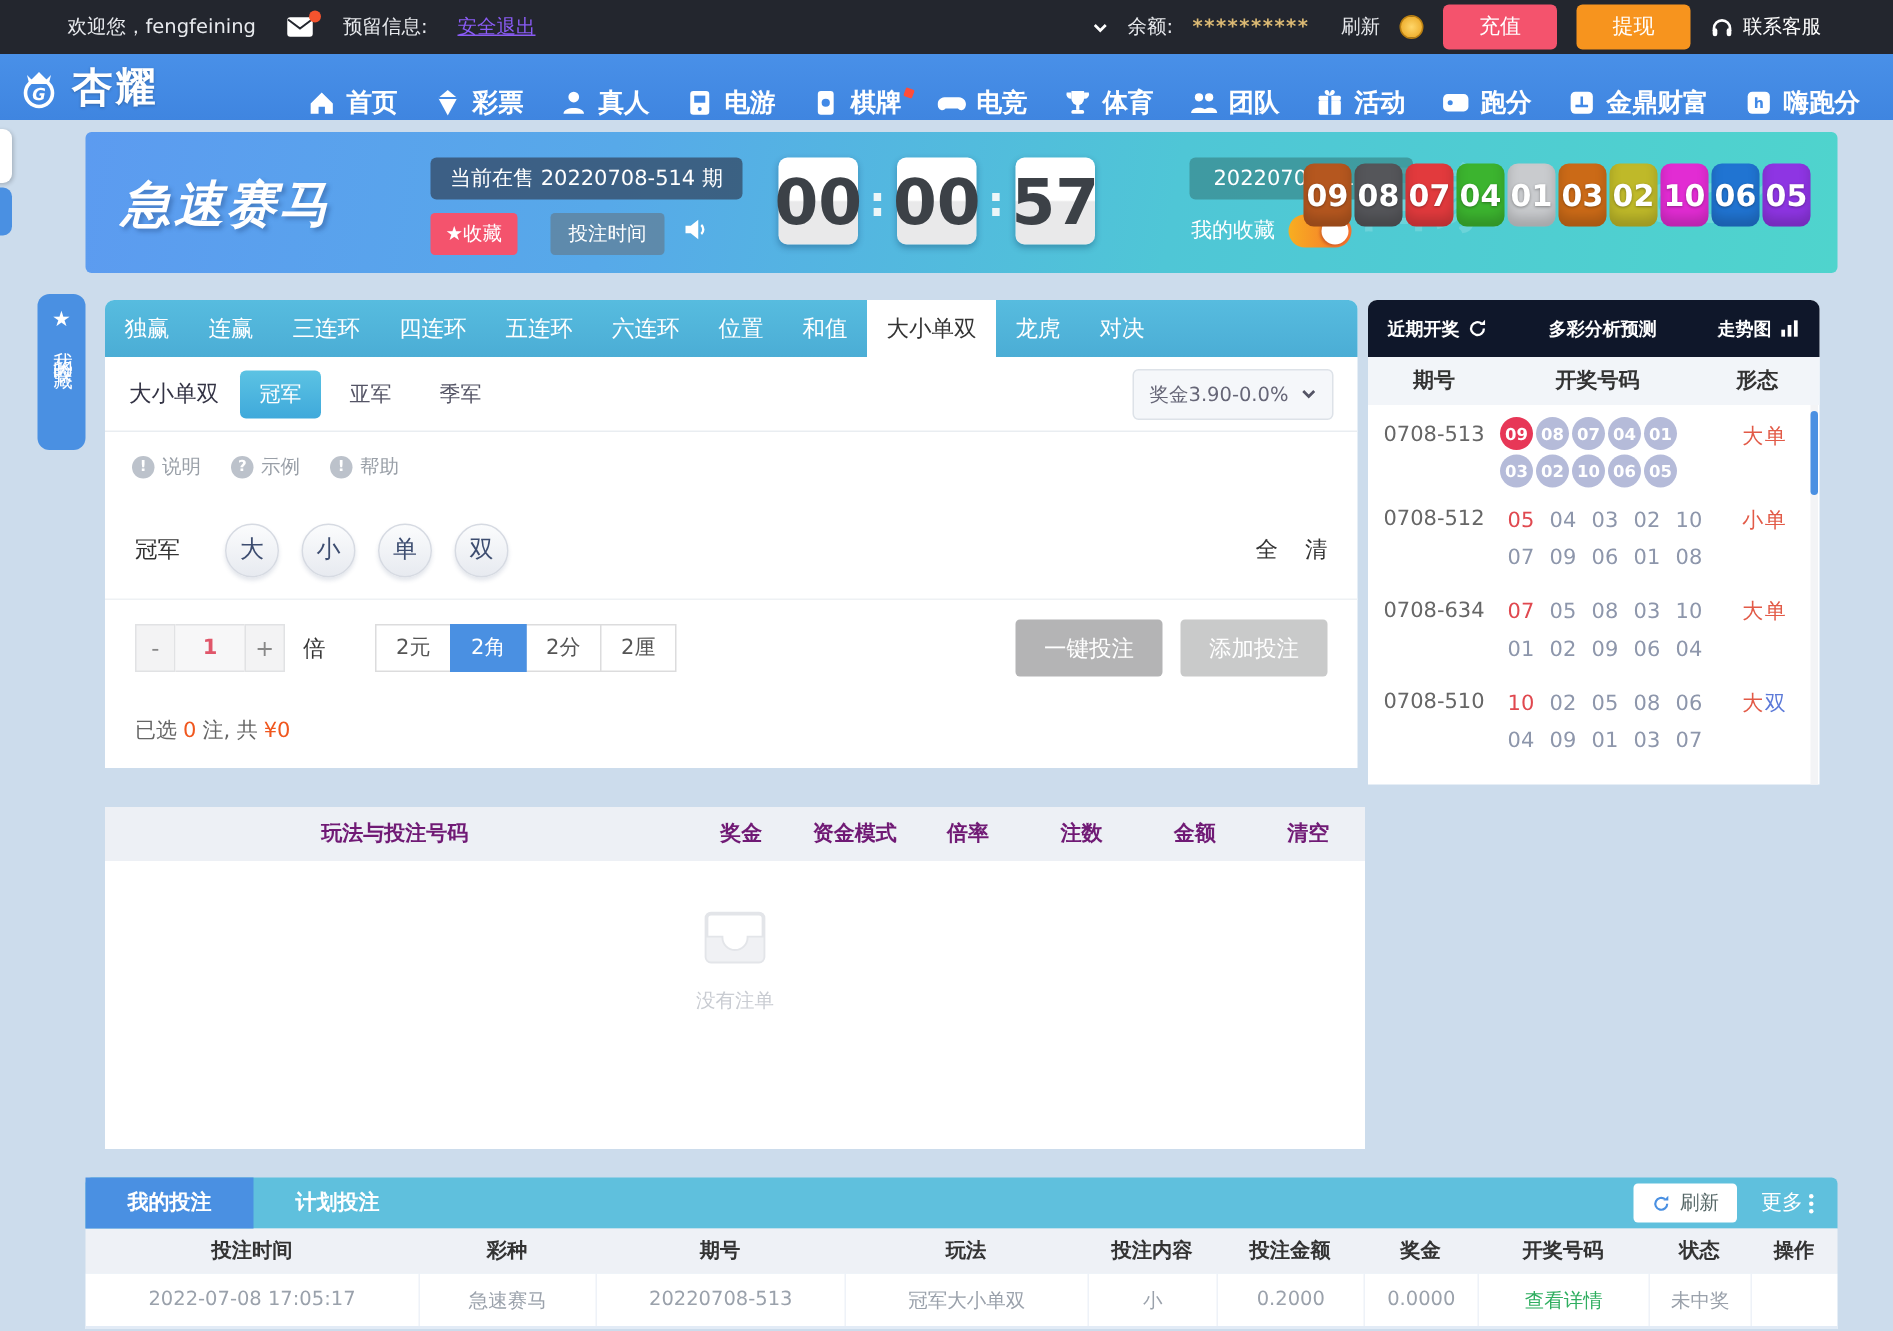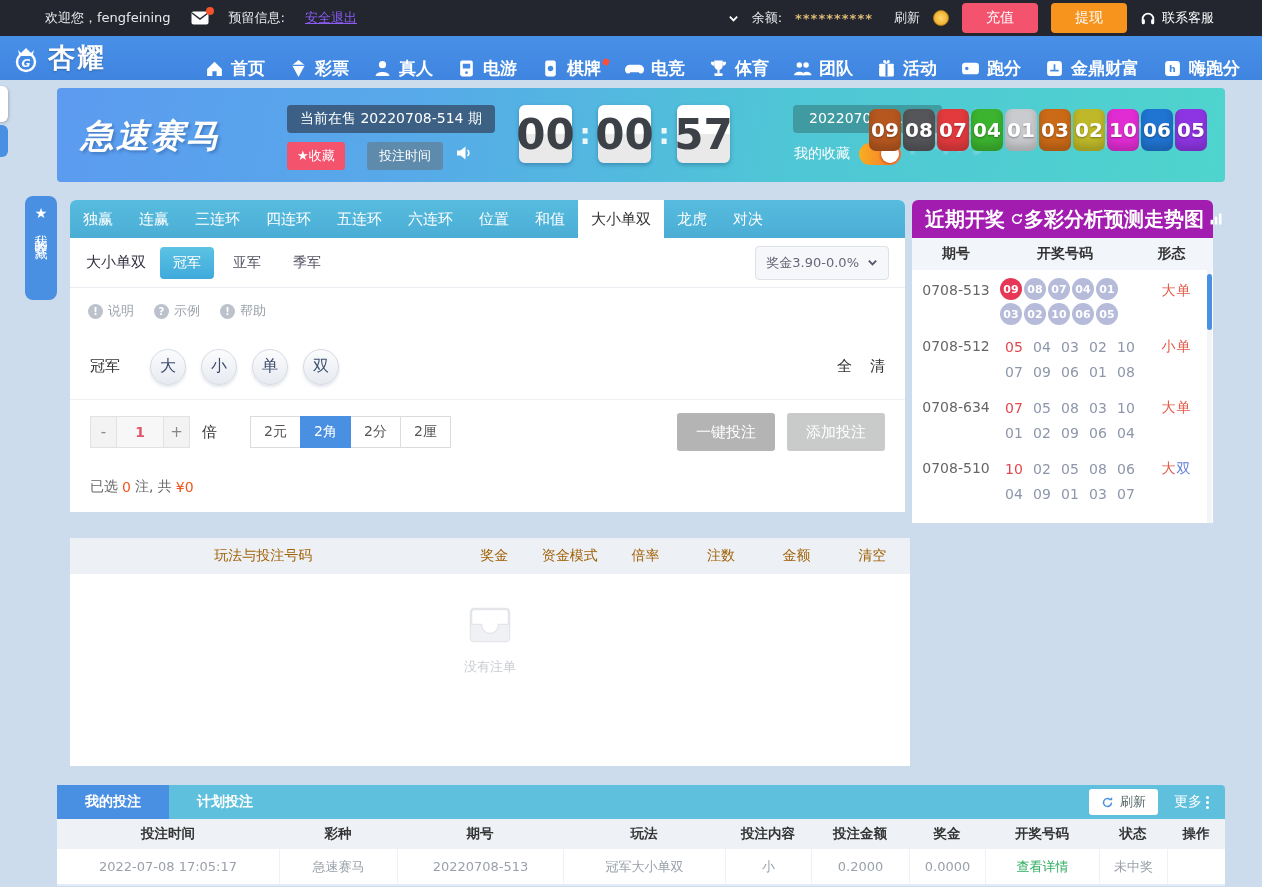--- a/index.html
+++ b/index.html
@@ -85,28 +85,28 @@
   .unit.active { background:var(--accent); border-color:var(--accent); color:#fff; z-index:1; }
   .quick-btns { margin-left:auto; display:flex; gap:12px; }
   .btn-quick { width:98px; height:38px; border-radius:3px; background:#b4b4b5; color:#fff; font-size:15px; display:flex; align-items:center; justify-content:center; cursor:pointer; }
   .btn-add { background:#c9caca; }
   .selected-row { height:46px; display:flex; align-items:center; padding:0 20px; color:#666; font-size:14px; gap:4px; }
   .hl { color:#f0571e; }
 
   
   .table-card { position:absolute; left:70px; top:538px; width:840px; height:228px; background:#fff; }
   .bt-head { height:36px; background:#edf0f5; display:flex; align-items:center; }
-  .bt-cell { text-align:center; color:#a16207; font-size:14px; font-weight:normal; }
+  .bt-cell { text-align:center; color:#701a75; font-size:14px; font-weight:bold; }
   .empty-box { margin-top:30px; text-align:center; }
   .tray { width:52px; height:44px; color:#e3e5e9; }
   .empty-text { margin-top:6px; color:#c9ccd2; font-size:13px; }
 
   
   .right-panel { position:absolute; left:912px; top:200px; width:301px; background:#fff; border-radius:6px 6px 0 0; }
-  .rp-head { height:38px; background:#a21caf; border-radius:6px 6px 0 0; display:flex; align-items:center; justify-content:space-between; padding:0 13px; color:#fff; font-size:20px; font-weight:bold; }
+  .rp-head { height:38px; background:#0f172a; border-radius:6px 6px 0 0; display:flex; align-items:center; justify-content:space-between; padding:0 13px; color:#fff; font-size:12px; font-weight:bold; }
   .rp-tab { display:flex; align-items:center; gap:5px; cursor:pointer; white-space:nowrap; }
   .rp-sub { height:32px; background:#f2f5f9; display:flex; align-items:center; color:#333; font-size:14px; font-weight:bold; }
   .rp-sub span:nth-child(1){ width:88px; text-align:center; }
   .rp-sub span:nth-child(2){ width:130px; text-align:center; }
   .rp-sub span:nth-child(3){ flex:1; text-align:center; }
   .rp-body { position:relative; padding:8px 0 6px; }
   .rp-row { display:flex; margin-bottom:6px; }
   .rp-issue { width:88px; text-align:center; color:#666; font-size:14px; padding-top:4px; }
   .rp-nums { width:140px; }
   .num-line { display:flex; gap:2px; margin-bottom:3px; }

